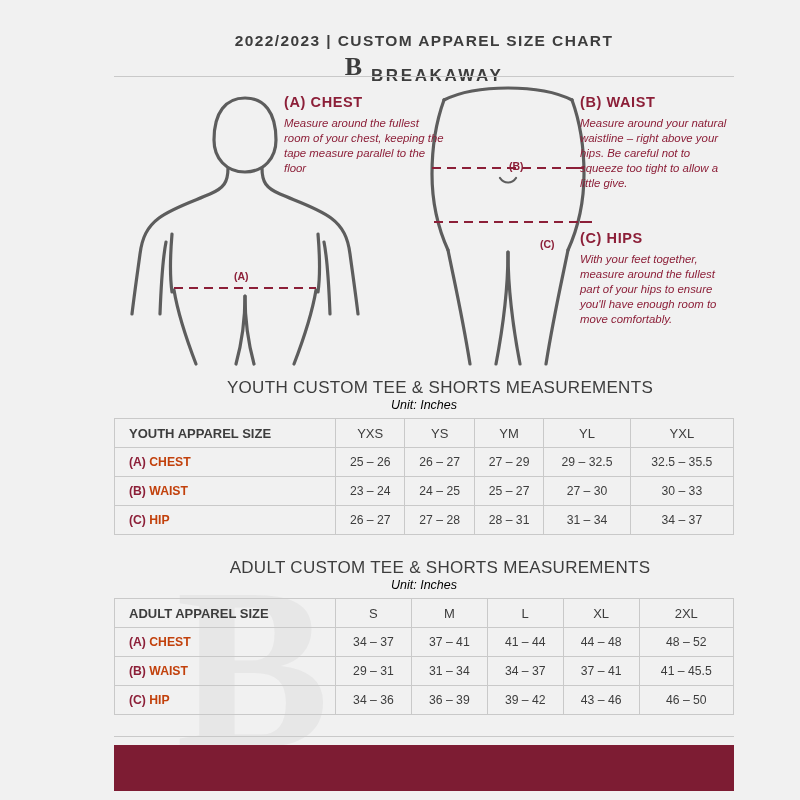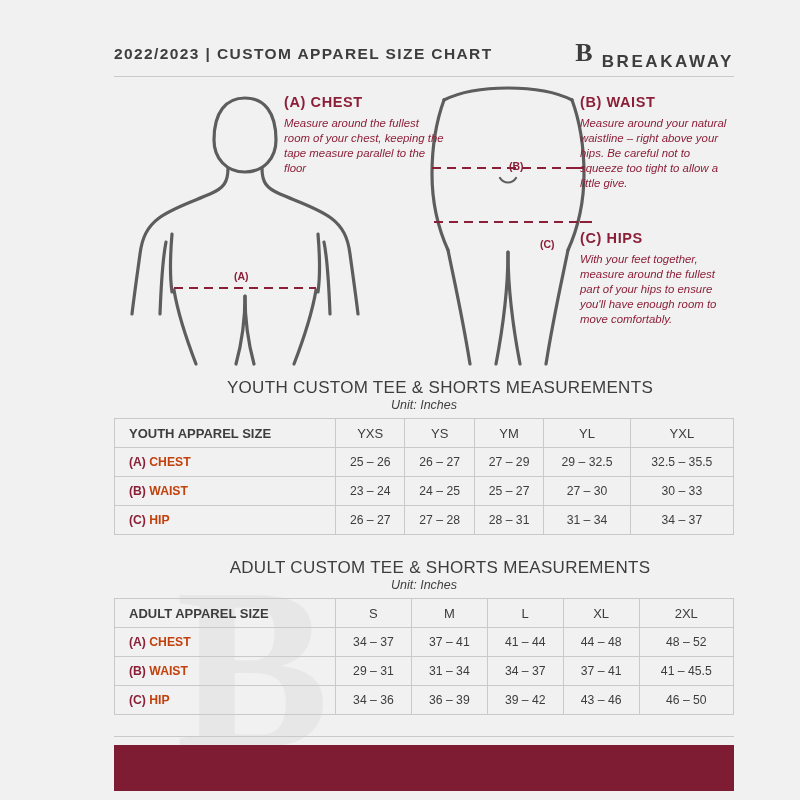--- a/index.html
+++ b/index.html
@@ -44,20 +44,21 @@
   .header {
     position: absolute;
     left: 88px;
     top: 22px;
     width: 620px;
     height: 44px;
     display: flex;
     align-items: center;
     justify-content: space-between;
     z-index: 2;
+    flex-direction: column;
   }
   .header-title {
     font-size: 15.5px;
     font-weight: 700;
     letter-spacing: 1.4px;
     color: #3d3d3d;
   }
   .brand {
     display: flex;
     align-items: center;
@@ -144,21 +145,21 @@
     letter-spacing: 0.3px;
     z-index: 2;
   }
   .sec-unit {
     position: absolute;
     width: 620px;
     left: 88px;
     text-align: center;
     font-size: 12.5px;
     font-style: italic;
-    color: #404040;
+    color: #000000;
     z-index: 2;
   }
 
   table.sizes {
     position: absolute;
     left: 88px;
     width: 620px;
     border-collapse: collapse;
     z-index: 2;
     background: transparent;

